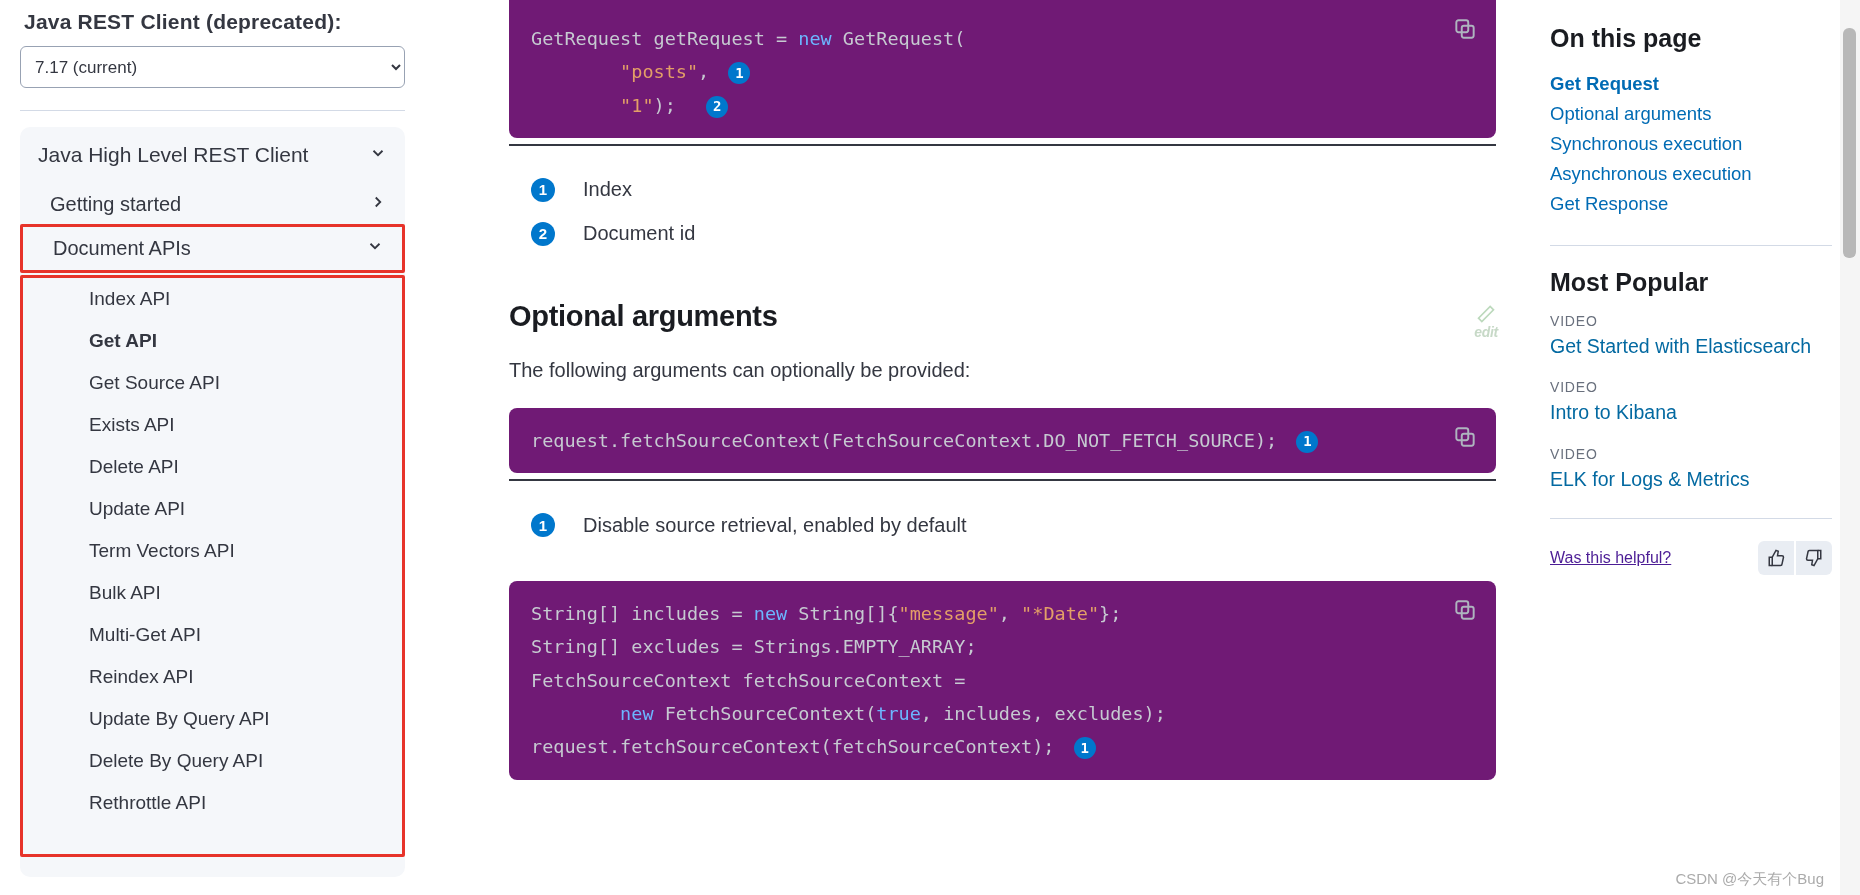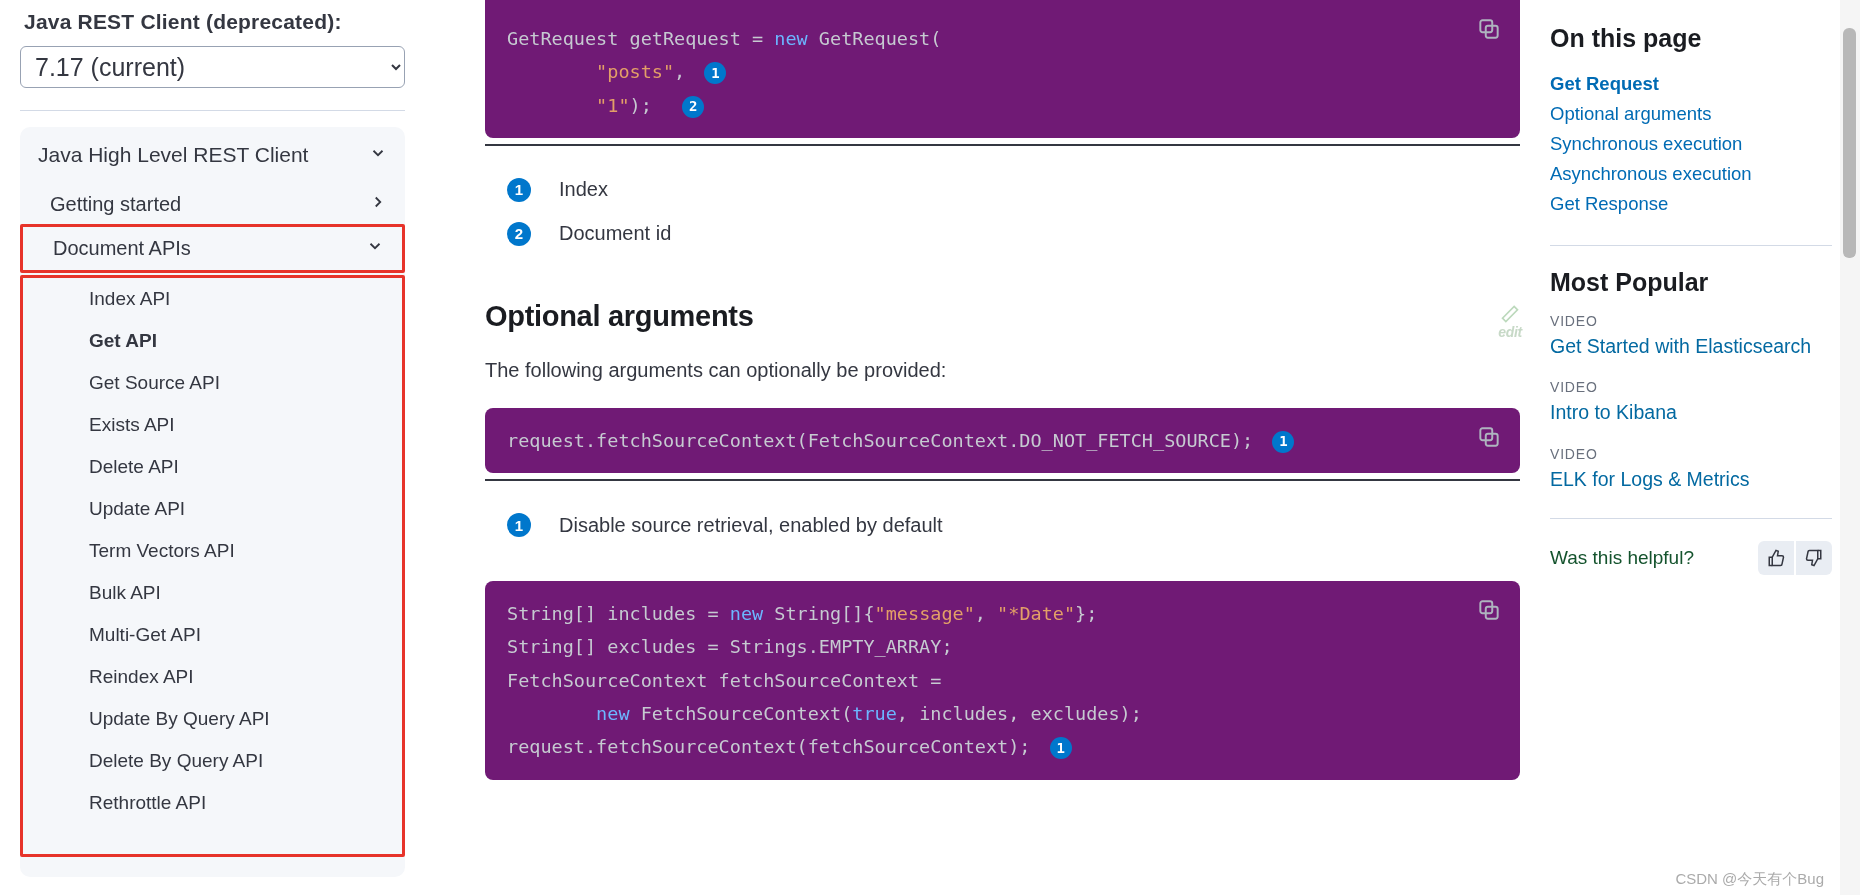--- a/index.html
+++ b/index.html
@@ -5,38 +5,38 @@
   * { box-sizing: border-box; margin: 0; padding: 0; }
   body {
     font-family: -apple-system, BlinkMacSystemFont, "Segoe UI", Helvetica, Arial, sans-serif;
     color: #1a1c21;
     background: #fff;
     width: 1860px;
     height: 895px;
     overflow: hidden;
     position: relative;
   }
-  .layout { display: flex; width: 100%; height: 100%; }
+  .layout { display: flex; width: 100%; height: 100%; gap: 24px; }
   .sidebar {
     width: 445px;
     padding: 0 20px 0 20px;
     position: relative;
     overflow: hidden;
   }
   .sb-header-label {
     font-size: 21px;
     font-weight: 600;
     color: #343741;
     padding: 10px 4px 12px 4px;
     letter-spacing: .2px;
   }
   .sb-select {
     width: 95%;
     height: 42px;
-    font-size: 25px;
+    font-size: 17px;
     padding: 0 10px;
     border: 1px solid #98a2b3;
     border-radius: 6px;
     background: #fff;
     color: #343741;
   }
   .sb-divider {
     border-top: 1px solid #d3dae6;
     margin: 22px 0 16px 0;
     width: 95%;
@@ -181,22 +181,23 @@
   .pop-link {
     font-size: 19.5px;
     color: #0369a1;
     margin-bottom: 20px;
     line-height: 1.35;
   }
   .feedback-row {
     display: flex;
     align-items: center;
     justify-content: space-between;
-    font-size: 19px;
-    color: #14532d;
+    font-size: 16px;
+    color: #4c1d95;
+    text-decoration: underline;
   }
   .thumb-group { display: flex; gap: 2px; }
   .thumb-btn {
     width: 36px; height: 34px;
     background: #e9edf3;
     border: none;
     display: inline-flex; align-items: center; justify-content: center;
     color: #343741;
   }
   .thumb-btn:first-child { border-radius: 6px 0 0 6px; }

